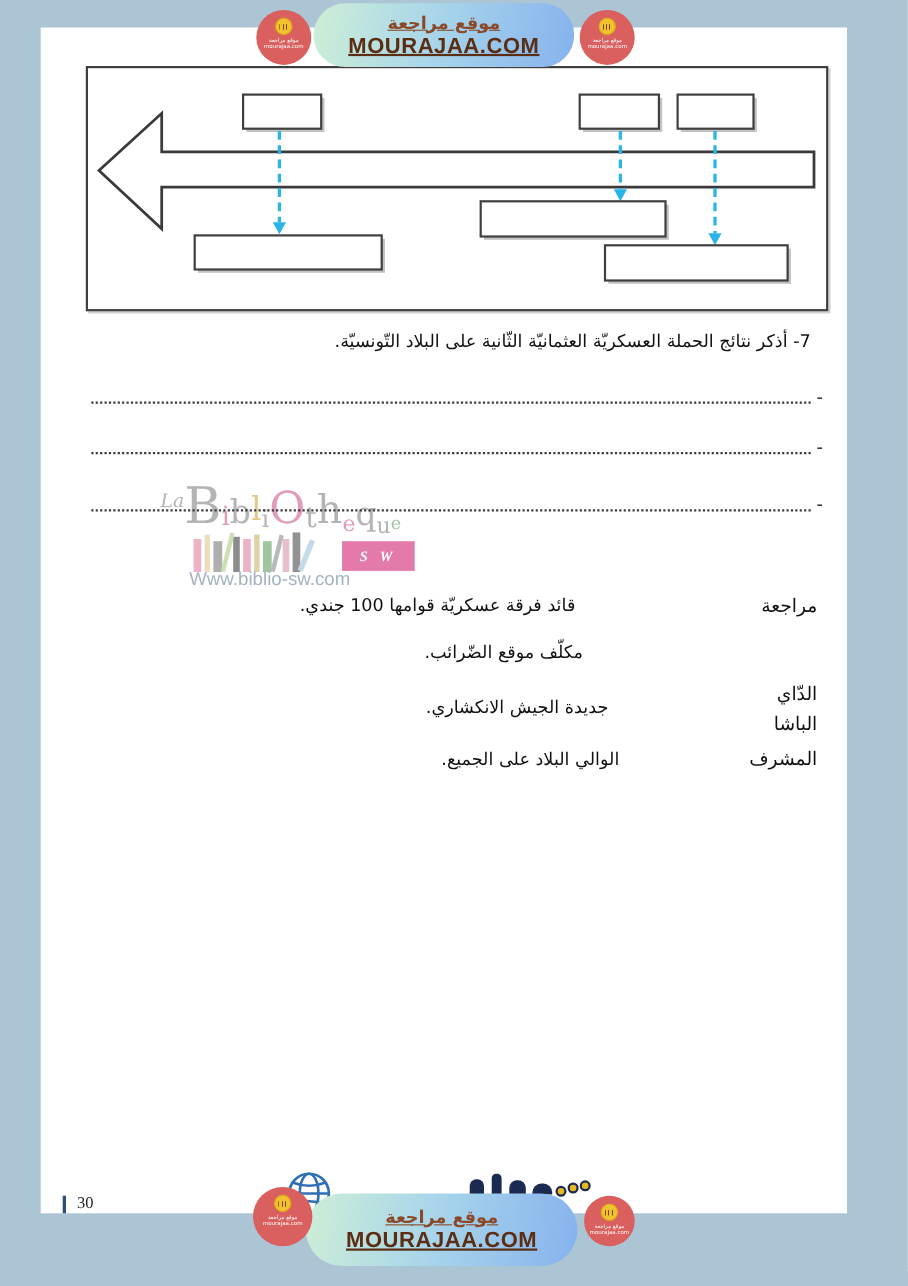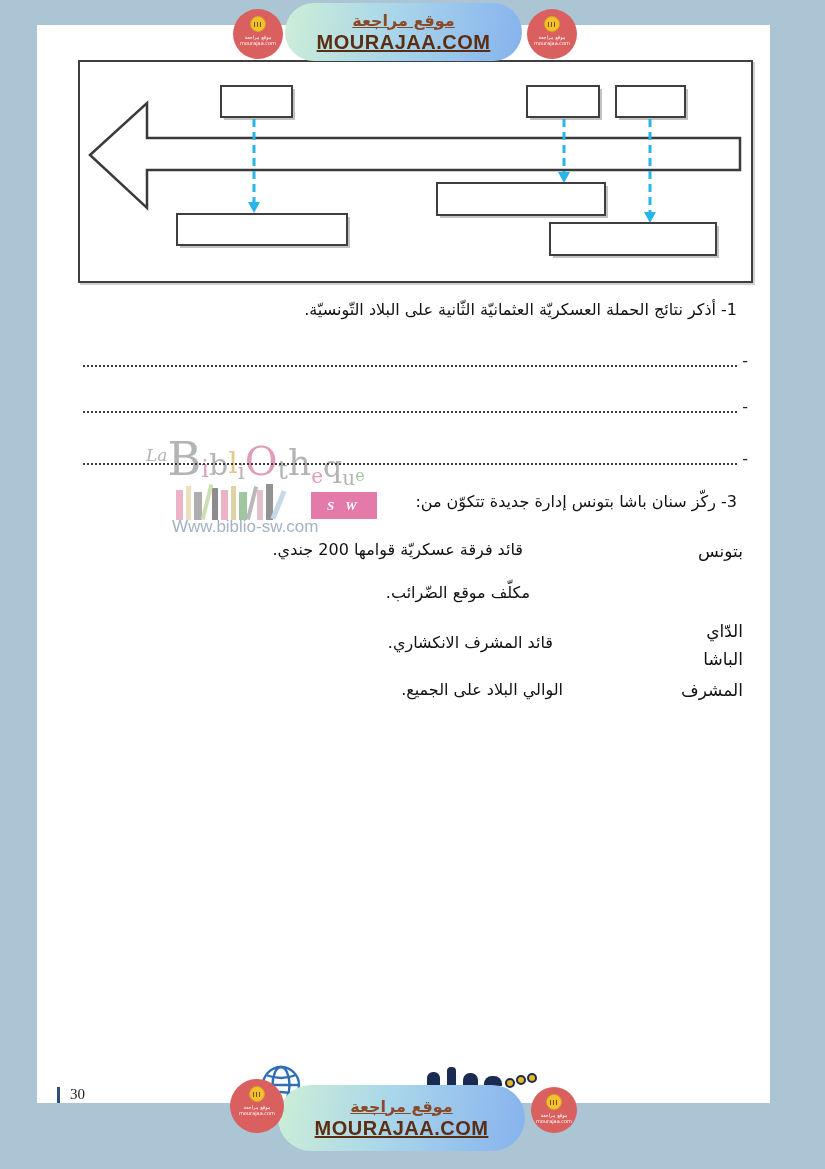--- a/index.html
+++ b/index.html
@@ -136,21 +136,21 @@
         <rect x="360" y="124" width="168" height="32" fill="#9a9a9a" opacity="0.6"></rect>
         <rect x="357" y="121" width="168" height="32" fill="#fff" stroke="#3f3f3f" stroke-width="2"></rect>
       </g>
       <g>
         <rect x="473" y="164" width="166" height="32" fill="#9a9a9a" opacity="0.6"></rect>
         <rect x="470" y="161" width="166" height="32" fill="#fff" stroke="#3f3f3f" stroke-width="2"></rect>
       </g>
     </svg>
   </div>
 
-  <div class="qtext q2">1- أذكر نتائج الحملة العسكريّة العثمانيّة الثّانية على البلاد التّونسيّة.</div>
+  <div class="qtext q2">7- أذكر نتائج الحملة العسكريّة العثمانيّة الثّانية على البلاد التّونسيّة.</div>
 
   <div class="ansline" style="top:355px">
     <span class="dots"></span>
     <span class="adash">-</span>
   </div>
   <div class="ansline" style="top:401px">
     <span class="dots"></span>
     <span class="adash">-</span>
   </div>
   <div class="ansline" style="top:453px">
@@ -185,30 +185,29 @@
       <i style="background: rgb(216, 200, 144); height: 34px; width: 5px;"></i>
       <i style="background: rgb(136, 184, 136); height: 28px; width: 8px;"></i>
       <i style="background: rgb(168, 168, 168); height: 34px; width: 4px; transform: rotate(14deg);"></i>
       <i style="background: rgb(224, 176, 192); height: 30px; width: 6px;"></i>
       <i style="background: rgb(120, 120, 120); height: 36px; width: 7px;"></i>
       <i style="background: rgb(184, 208, 224); height: 30px; width: 5px; transform: rotate(22deg);"></i>
     </div>
   <div class="sw-box">S W</div>
   <div class="wm-url">Www.biblio-sw.com</div>
 
-  <div class="qtext q3">3- ركّز سنان باشا بتونس إدارة جديدة تتكوّن من:</div>
-
-  <div class="match-label" style="top:541px">بتونس</div>
-  <div class="match-desc" style="top:540px;right:302px">قائد فرقة عسكريّة قوامها 200 جندي.</div>
+
+  <div class="match-label" style="top:541px">مراجعة</div>
+  <div class="match-desc" style="top:540px;right:302px">قائد فرقة عسكريّة قوامها 100 جندي.</div>
 
   <div class="match-label" style="top:621px">الدّاي</div>
   <div class="match-desc" style="top:583px;right:295px">مكلّف موقع الضّرائب.</div>
 
   <div class="match-label" style="top:649px">الباشا</div>
-  <div class="match-desc" style="top:633px;right:272px">قائد المشرف الانكشاري.</div>
+  <div class="match-desc" style="top:633px;right:272px">جديدة الجيش الانكشاري.</div>
 
   <div class="match-label" style="top:680px">المشرف</div>
   <div class="match-desc" style="top:680px;right:262px">الوالي البلاد على الجميع.</div>
 
   <div class="pgbar"></div>
   <div class="pgnum">30</div>
 
   <svg class="globe" width="50" height="44" viewBox="0 0 50 44">
     <g fill="none" stroke="#2e6fb5" stroke-width="2.4">
       <circle cx="25" cy="21" r="18"></circle>

